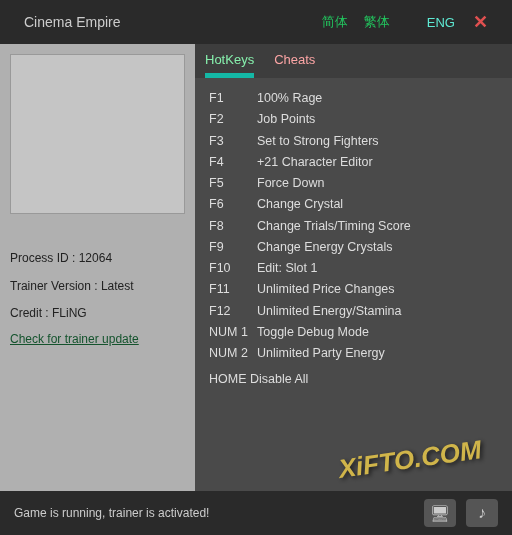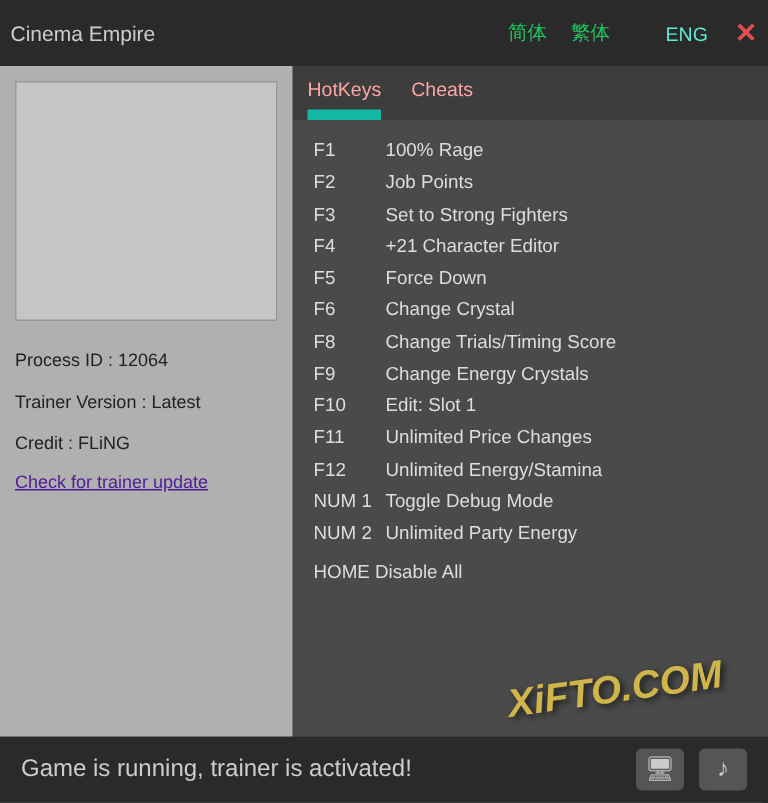--- a/index.html
+++ b/index.html
@@ -13,21 +13,21 @@
       overflow: hidden;
       position: relative;
     }
 
     
     .title-bar {
       display: flex;
       align-items: center;
       justify-content: space-between;
       background: #2a2a2a;
-      padding: 0 7px;
+      padding: 0 24px;
       height: 44px;
     }
     .title-text {
       color: #ccc;
       font-size: 14px;
       font-weight: normal;
     }
     .lang-buttons {
       display: flex;
       align-items: center;
@@ -62,37 +62,37 @@
       height: calc(535px - 44px - 44px);
     }
 
     
     .sidebar {
       width: 195px;
       background: #b0b0b0;
       padding: 10px;
       display: flex;
       flex-direction: column;
-      gap: 6px;
+      gap: 24px;
       position: relative;
     }
     .sidebar-image {
       width: 100%;
       height: 160px;
       background: #c5c5c5;
       border: 1px solid #999;
     }
     .sidebar-info {
       margin-top: 10px;
       color: #222;
       font-size: 12px;
       line-height: 1.8;
     }
     .sidebar-link {
-      color: #4c1d95;
+      color: #14532d;
       text-decoration: underline;
       cursor: pointer;
       font-size: 12px;
     }
 
     
     .content-area {
       flex: 1;
       background: #4a4a4a;
       display: flex;
@@ -107,22 +107,22 @@
       gap: 20px;
     }
     .tab {
       color: #fca5a5;
       font-size: 13px;
       cursor: pointer;
       padding-bottom: 6px;
       border-bottom: 2px solid transparent;
     }
     .tab.active {
-      color: #fca5a5;
-      border-bottom: 7px solid #14b8a6;
+      color: #86efac;
+      border-bottom: 5px solid #14b8a6;
     }
 
     
     .hotkeys-content {
       padding: 10px 14px;
       flex: 1;
       overflow-y: auto;
     }
     .hotkey-row {
       display: flex;
@@ -167,21 +167,21 @@
     .status-bar {
       height: 44px;
       background: #2a2a2a;
       display: flex;
       align-items: center;
       justify-content: space-between;
       padding: 0 14px;
     }
     .status-text {
       color: #ccc;
-      font-size: 16px;
+      font-size: 12px;
     }
     .status-icons {
       display: flex;
       gap: 10px;
       align-items: center;
     }
     .status-icon {
       width: 32px;
       height: 28px;
       background: #555;

